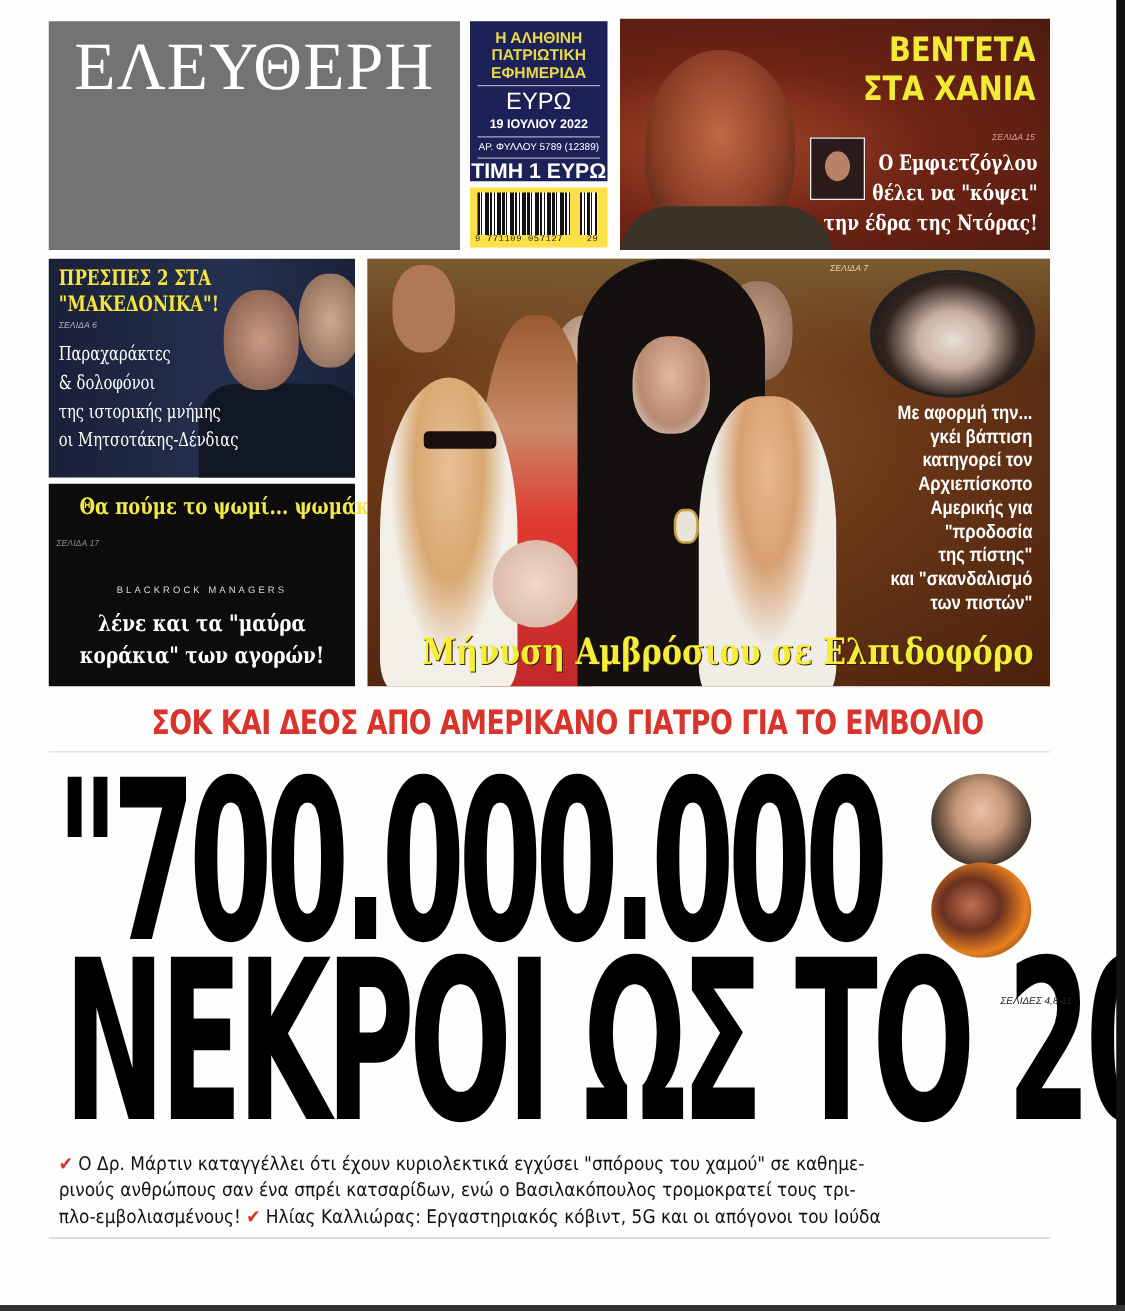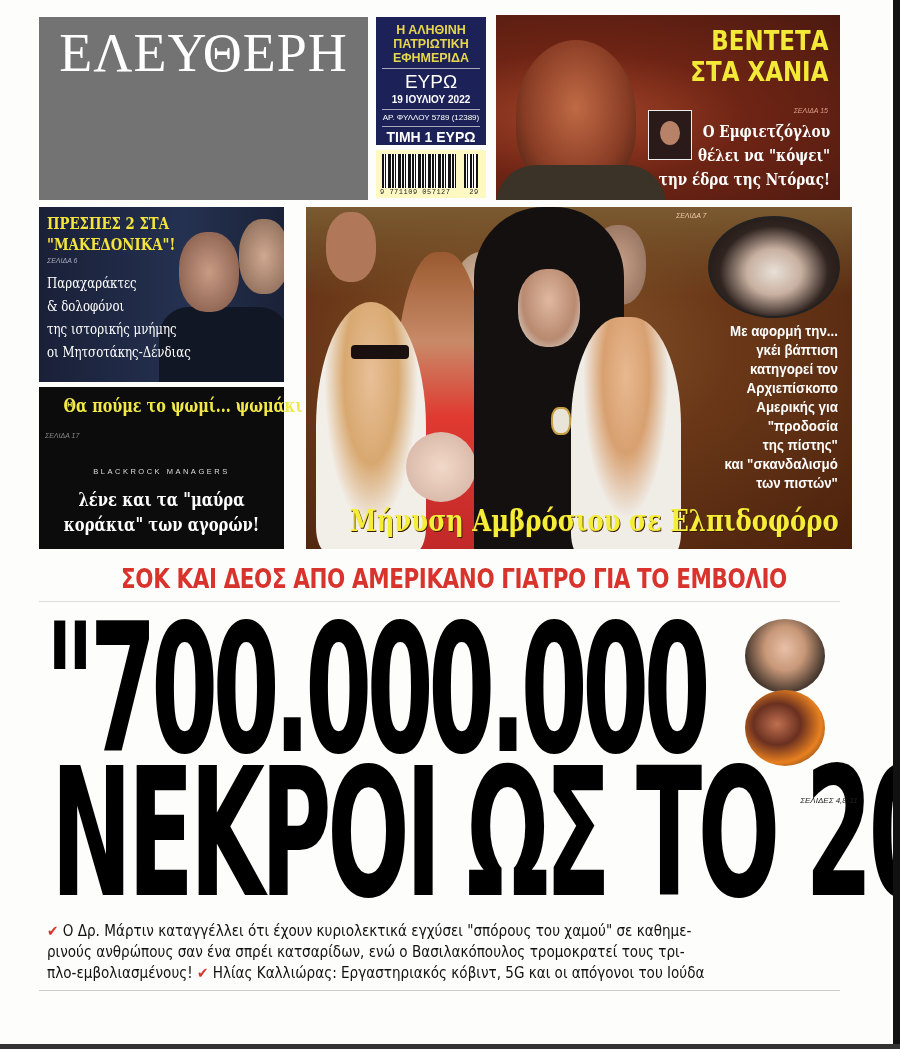--- a/index.html
+++ b/index.html
@@ -15,23 +15,23 @@
     font-family: "Liberation Serif", serif; font-size: 54px; letter-spacing: 1px; line-height: 60px; }
   .mast-main { position: absolute; left: 0; top: 50px; width: 329px; text-align: center; color: #f6ec2a;
     font-family: "Liberation Serif", serif; font-size: 142px; font-weight: bold; line-height: 130px; letter-spacing: 4px; }
 
   .infobox { position: absolute; left: 376px; top: 17px; width: 110px; height: 128px; background: #1c2158; color: #fff; text-align: center; }
   .infobox .tag { color: #e6d84a; font-weight: bold; font-size: 12.5px; line-height: 14px; padding-top: 6px; }
   .infobox .rule { height: 1px; background: #aab; margin: 3px 6px; }
   .infobox .day { font-size: 19px; line-height: 20px; }
   .infobox .date { font-size: 10px; font-weight: bold; line-height: 12px; margin-top: 2px; text-align: center; }
   .infobox .issue { font-size: 8px; line-height: 10px; }
-  .infobox .price { font-size: 14px; font-weight: bold; line-height: 14px; }
-
-  .barcode { position: absolute; left: 376px; top: 150px; width: 110px; height: 48px; background: #fef9c3; }
+  .infobox .price { font-size: 17px; font-weight: bold; line-height: 14px; }
+
+  .barcode { position: absolute; left: 376px; top: 150px; width: 110px; height: 48px; background: #fde047; }
   .bars { position: absolute; left: 6px; top: 4px; width: 74px; height: 34px;
     background: repeating-linear-gradient(90deg, #111 0 2px, #fff 2px 3px, #111 3px 4px, #fff 4px 6px, #111 6px 9px, #fff 9px 10px); }
   .bars2 { position: absolute; left: 88px; top: 4px; width: 14px; height: 34px;
     background: repeating-linear-gradient(90deg, #111 0 2px, #fff 2px 3px, #111 3px 4px, #fff 4px 6px); }
   .bar-num { position: absolute; left: 4px; top: 38px; width: 104px; font-size: 7px; color: #222; font-family: "Liberation Mono", monospace; letter-spacing: 0.5px; white-space: pre; }
 
   
   .story-top { position: absolute; left: 496px; top: 15px; width: 344px; height: 185px;
     background: radial-gradient(ellipse at 25% 55%, #a4452a 0%, #6e2414 45%, #4c1a10 100%); overflow: hidden; }
   .tr-face { position: absolute; left: 20px; top: 25px; width: 120px; height: 150px; border-radius: 50% 50% 40% 40%;
@@ -58,21 +58,21 @@
   
   .story-blackrock { position: absolute; left: 39px; top: 387px; width: 245px; height: 162px; background: #0c0c0c; }
   .br-head { position: absolute; left: 0; top: 8px; width: 245px; text-align: center; color: #f2e948; font-family: "DejaVu Serif", serif; font-weight: bold; font-size: 18px; line-height: 22px; transform: scaleX(0.8); white-space: nowrap; }
   .br-page { position: absolute; left: 6px; top: 45px; color: #888; font-size: 7px; font-style: italic; }
   .br-logo { position: absolute; left: 0; top: 57px; width: 245px; text-align: center; color: #fff; font-size: 18px; letter-spacing: 0.5px; }
   .br-sub { position: absolute; left: 0; top: 80px; width: 245px; text-align: center; color: #ddd; font-size: 7.5px; letter-spacing: 2.5px; }
   .br-text { position: absolute; left: 0; top: 100px; width: 245px; text-align: center; color: #fff; font-family: "DejaVu Serif", serif; font-weight: bold; font-size: 18px; line-height: 25px; transform: scaleX(0.82); white-space: nowrap; }
 
   
   .story-main { position: absolute; left: 294px; top: 207px; width: 546px; height: 342px;
-    background: radial-gradient(ellipse at 40% 40%, #8a5a2e 0%, #6a3818 45%, #4a200c 100%); overflow: hidden; margin-left: 12px; }
+    background: radial-gradient(ellipse at 40% 40%, #8a5a2e 0%, #6a3818 45%, #4a200c 100%); overflow: hidden; }
   .bg-icon-frame { position: absolute; left: 0; top: 0; width: 546px; height: 90px; background: linear-gradient(180deg, #7a5a30 0%, rgba(90,50,20,0) 100%); }
   .cleric { position: absolute; left: 168px; top: 0; width: 150px; height: 342px; background: #141010; border-radius: 70px 70px 0 0; }
   .cleric-face { position: absolute; left: 212px; top: 62px; width: 62px; height: 78px; border-radius: 45%; background: radial-gradient(ellipse at 50% 40%, #e0b8a0 0%, #b88a70 60%, #dcd6d0 90%); }
   .pendant { position: absolute; left: 245px; top: 200px; width: 20px; height: 28px; border-radius: 40%; background: #e8e4d8; border: 2px solid #c4a040; }
   .p-left { position: absolute; left: 10px; top: 95px; width: 110px; height: 250px; background: radial-gradient(ellipse at 50% 30%, #e8c098 0%, #d8a870 35%, #f2eee8 60%); border-radius: 50% 50% 10% 10%; }
   .glasses { position: absolute; left: 45px; top: 138px; width: 58px; height: 14px; background: #1a1010; border-radius: 4px; }
   .woman { position: absolute; left: 90px; top: 45px; width: 90px; height: 300px; border-radius: 45% 45% 0 0; background: linear-gradient(180deg, #9a5a30 0%, #c88a68 30%, #e03a30 55%, #c02828 100%); }
   .baby { position: absolute; left: 100px; top: 225px; width: 70px; height: 70px; border-radius: 50%; background: radial-gradient(ellipse, #f2d8c8 0%, #d8b8a8 80%); }
   .p-right { position: absolute; left: 265px; top: 110px; width: 110px; height: 240px; border-radius: 45% 45% 10% 10%; background: radial-gradient(ellipse at 50% 25%, #e8b890 0%, #d8a070 30%, #f0ece6 55%); }
   .bg-faces { position: absolute; left: 20px; top: 5px; width: 50px; height: 70px; border-radius: 45%; background: #b07858; }

